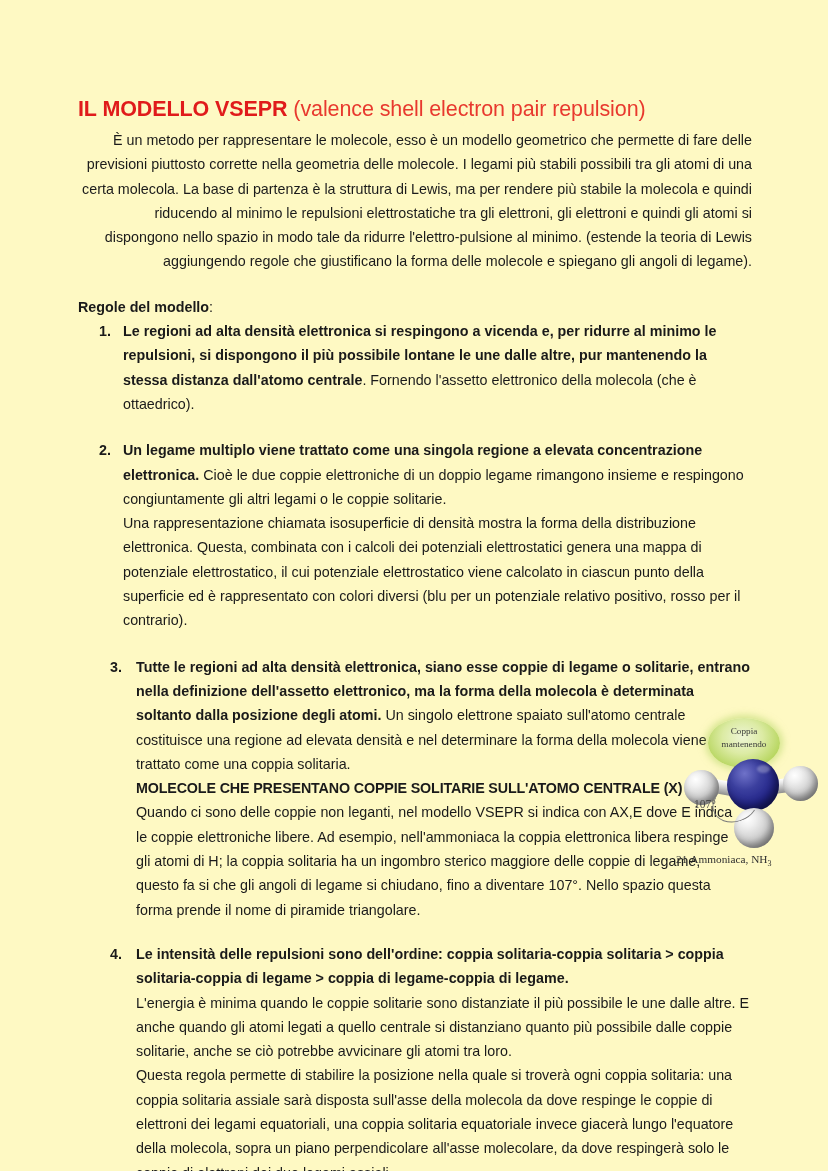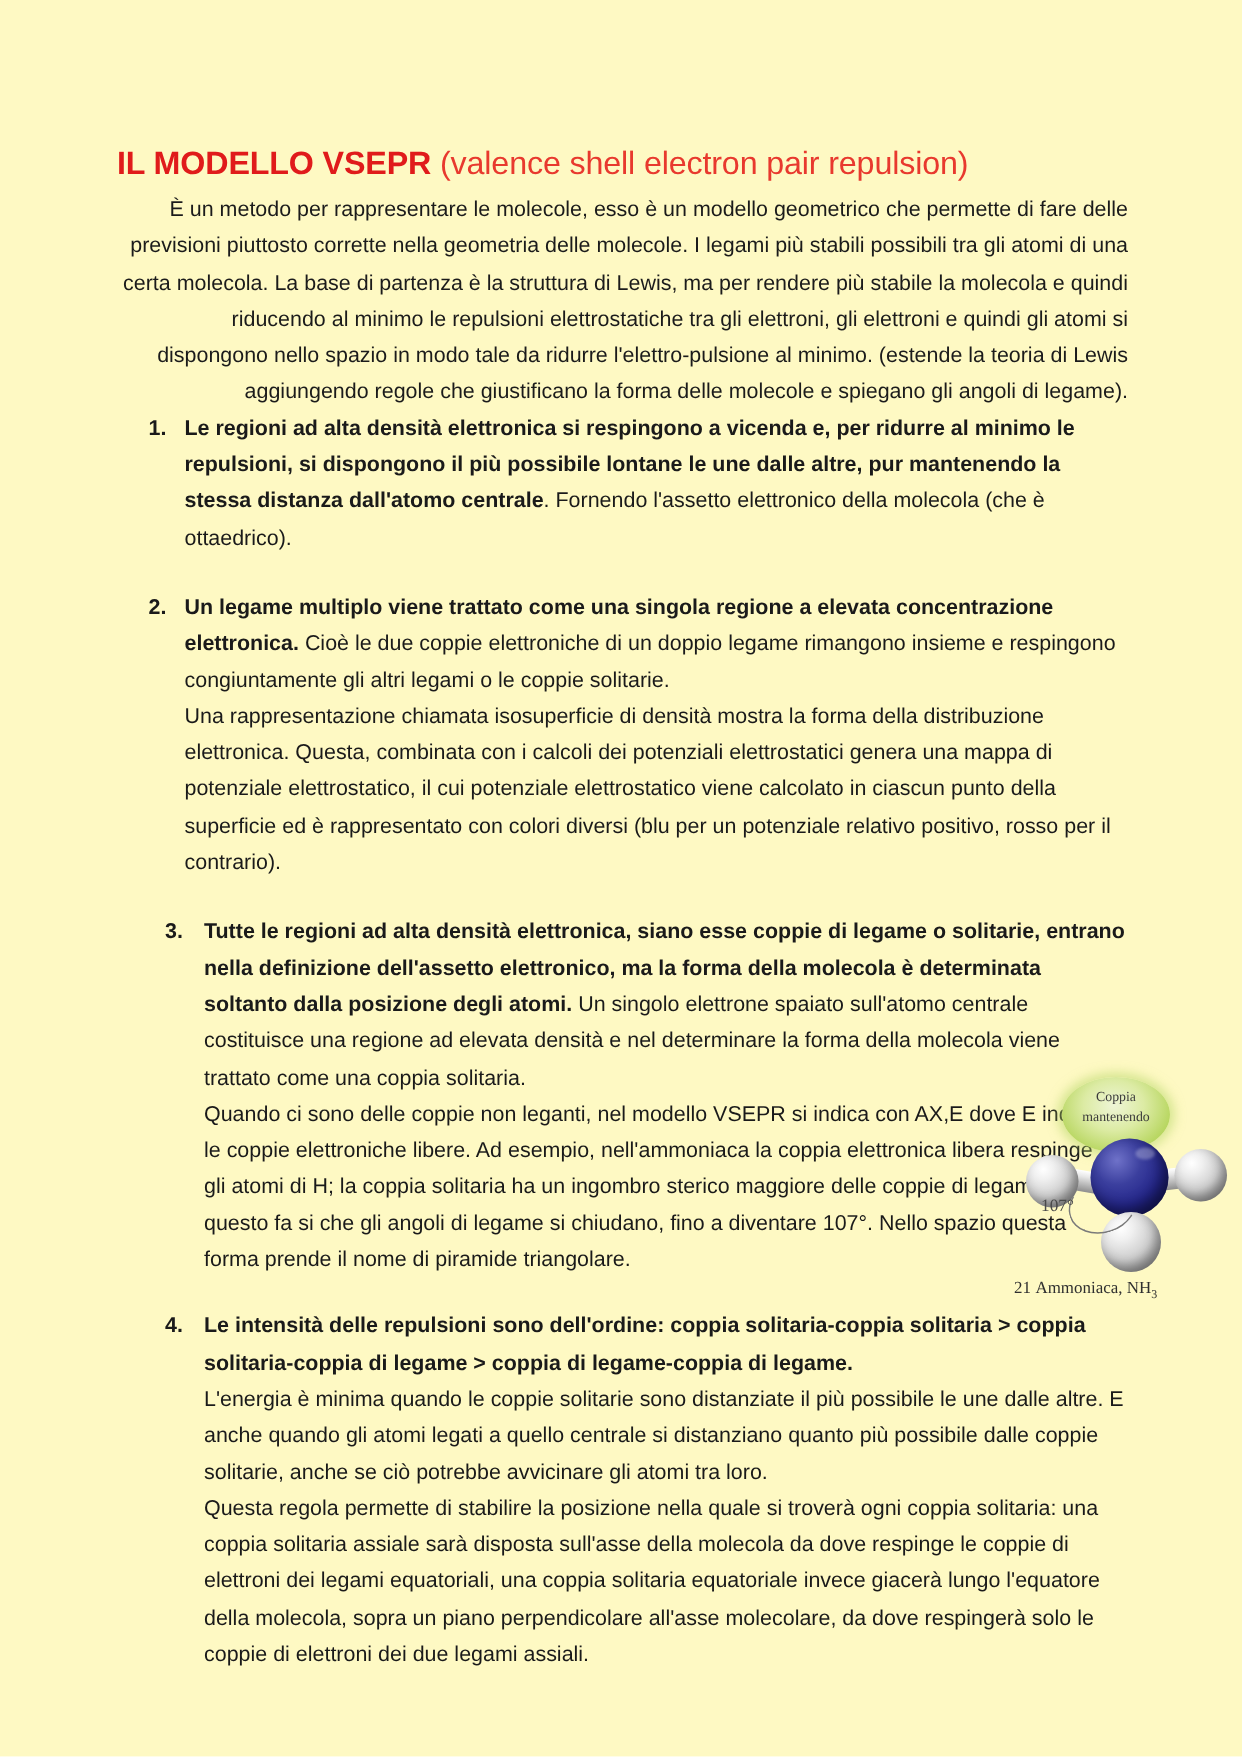--- a/index.html
+++ b/index.html
@@ -224,37 +224,39 @@
   <div class="content">
 
     <h1 class="doc-title">
       <span class="t-main">IL MODELLO VSEPR</span>
       <span class="t-sub">(valence shell electron pair repulsion)</span>
     </h1>
 
 
     <p class="body-text">È un metodo per rappresentare le molecole, esso è un modello geometrico che permette di fare delle previsioni piuttosto corrette nella geometria delle molecole. I legami più stabili possibili tra gli atomi di una certa molecola. La base di partenza è la struttura di Lewis, ma per rendere più stabile la molecola e quindi riducendo al minimo le repulsioni elettrostatiche tra gli elettroni, gli elettroni e quindi gli atomi si dispongono nello spazio in modo tale da ridurre l'elettro-pulsione al minimo. (estende la teoria di Lewis aggiungendo regole che giustificano la forma delle molecole e spiegano gli angoli di legame).</p>
 
+    <div class="rules-head"><b>Regole del modello</b><span>:</span></div>
 
     <ol class="rules">
 
       <li>
         <span class="marker">1.</span>
         <span class="lead">Le regioni ad alta densità elettronica si respingono a vicenda e, per ridurre al minimo le repulsioni, si dispongono il più possibile lontane le une dalle altre, pur mantenendo la stessa distanza dall'atomo centrale</span><span>. Fornendo l'assetto elettronico della molecola (che è ottaedrico).</span>
       </li>
 
       <li class="gap2">
         <span class="marker">2.</span>
         <span class="lead">Un legame multiplo viene trattato come una singola regione a elevata concentrazione elettronica.</span><span> Cioè le due coppie elettroniche di un doppio legame rimangono insieme e respingono congiuntamente gli altri legami o le coppie solitarie.</span>
         <span class="sub-par">Una rappresentazione chiamata isosuperficie di densità mostra la forma della distribuzione elettronica. Questa, combinata con i calcoli dei potenziali elettrostatici genera una mappa di potenziale elettrostatico, il cui potenziale elettrostatico viene calcolato in ciascun punto della superficie ed è rappresentato con colori diversi (blu per un potenziale relativo positivo, rosso per il contrario).</span>
       </li>
 
       <li class="gap3 indent-more">
         <span class="marker">3.</span>
         <span class="lead">Tutte le regioni ad alta densità elettronica, siano esse coppie di legame o solitarie, entrano nella definizione dell'assetto elettronico, ma la forma della molecola è determinata soltanto dalla posizione degli atomi.</span><span> Un singolo elettrone spaiato sull'atomo centrale costituisce una regione ad elevata densità e nel determinare la forma della molecola viene trattato come una coppia solitaria.</span>
+        <span class="caps-head">MOLECOLE CHE PRESENTANO COPPIE SOLITARIE SULL'ATOMO CENTRALE (X)</span>
         <span class="sub-par narrow">Quando ci sono delle coppie non leganti, nel modello VSEPR si indica con AX,E dove E indica le coppie elettroniche libere. Ad esempio, nell'ammoniaca la coppia elettronica libera respinge gli atomi di H; la coppia solitaria ha un ingombro sterico maggiore delle coppie di legame, questo fa si che gli angoli di legame si chiudano, fino a diventare 107°. Nello spazio questa forma prende il nome di piramide triangolare.</span>
       </li>
 
       <li class="gap4 indent-more">
         <span class="marker">4.</span>
         <span class="lead">Le intensità delle repulsioni sono dell'ordine: coppia solitaria-coppia solitaria &gt; coppia solitaria-coppia di legame &gt; coppia di legame-coppia di legame.</span><span></span>
         <span class="sub-par">L'energia è minima quando le coppie solitarie sono distanziate il più possibile le une dalle altre. E anche quando gli atomi legati a quello centrale si distanziano quanto più possibile dalle coppie solitarie, anche se ciò potrebbe avvicinare gli atomi tra loro.</span>
         <span class="sub-par">Questa regola permette di stabilire la posizione nella quale si troverà ogni coppia solitaria: una coppia solitaria assiale sarà disposta sull'asse della molecola da dove respinge le coppie di elettroni dei legami equatoriali, una coppia solitaria equatoriale invece giacerà lungo l'equatore della molecola, sopra un piano perpendicolare all'asse molecolare, da dove respingerà solo le coppie di elettroni dei due legami assiali.</span>
       </li>
 

